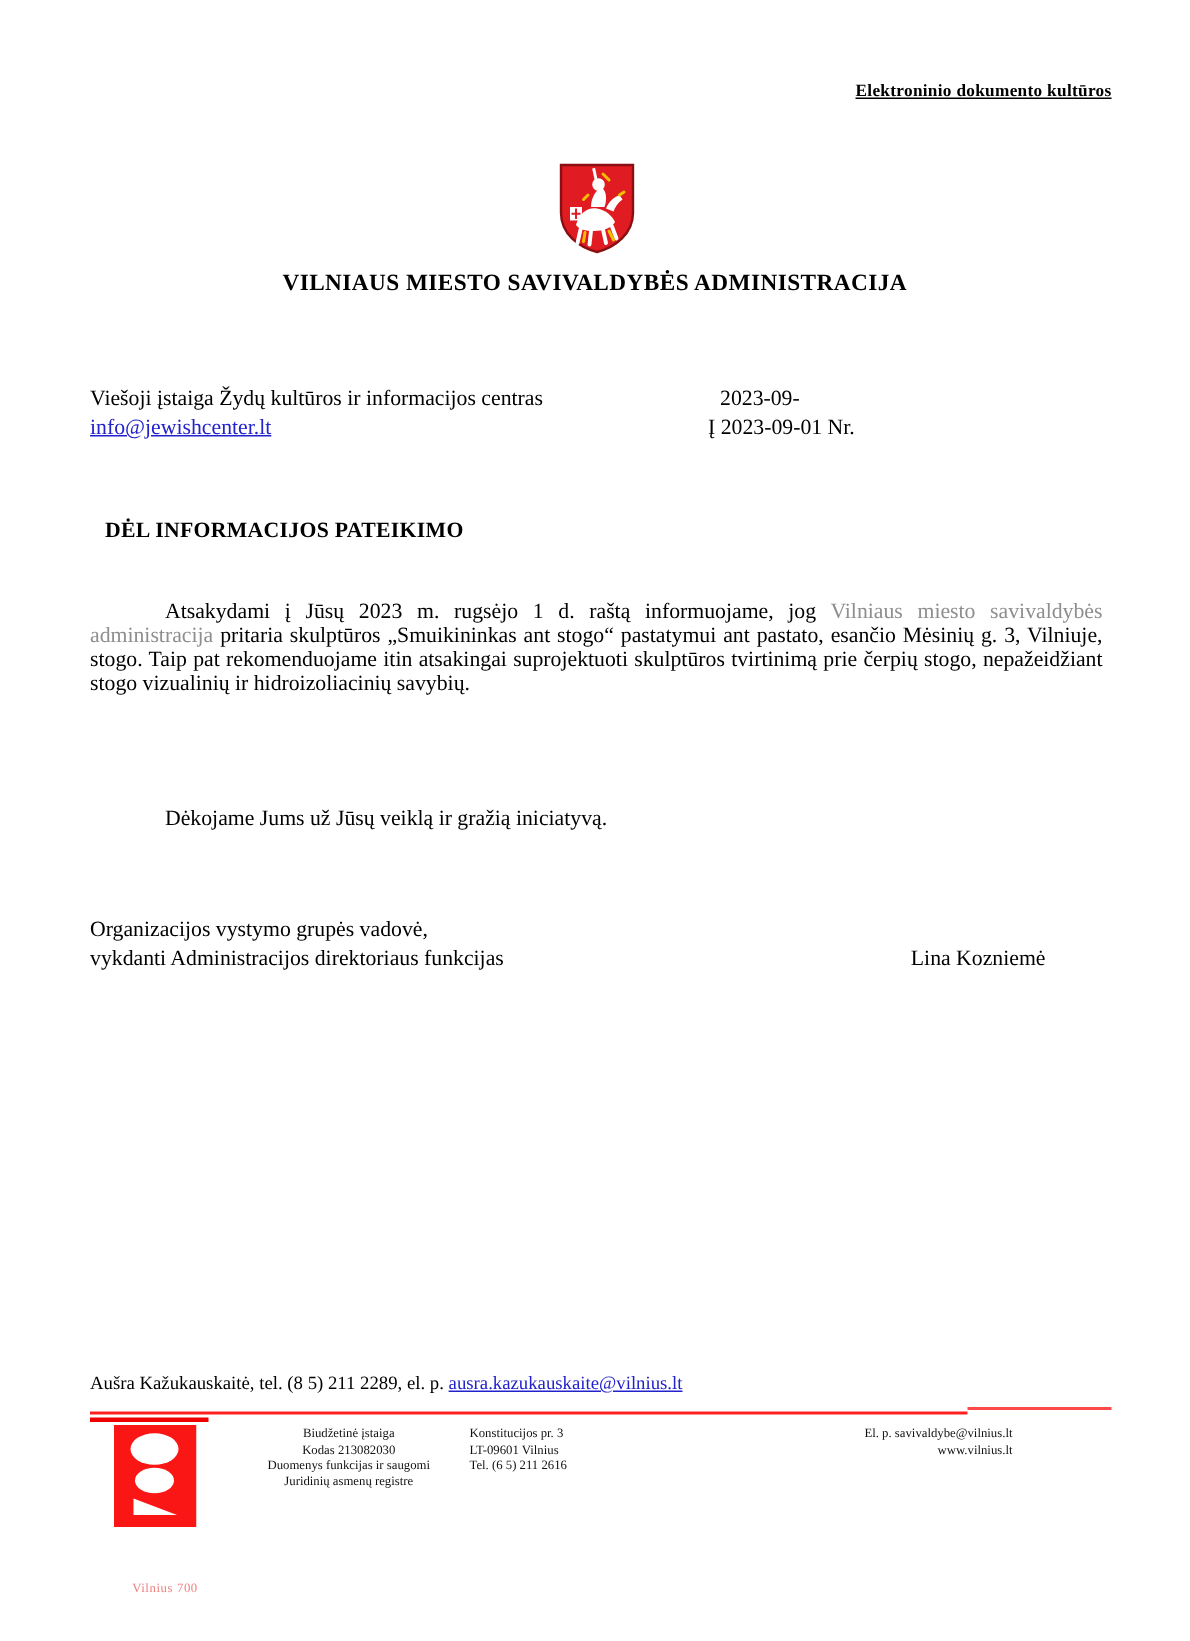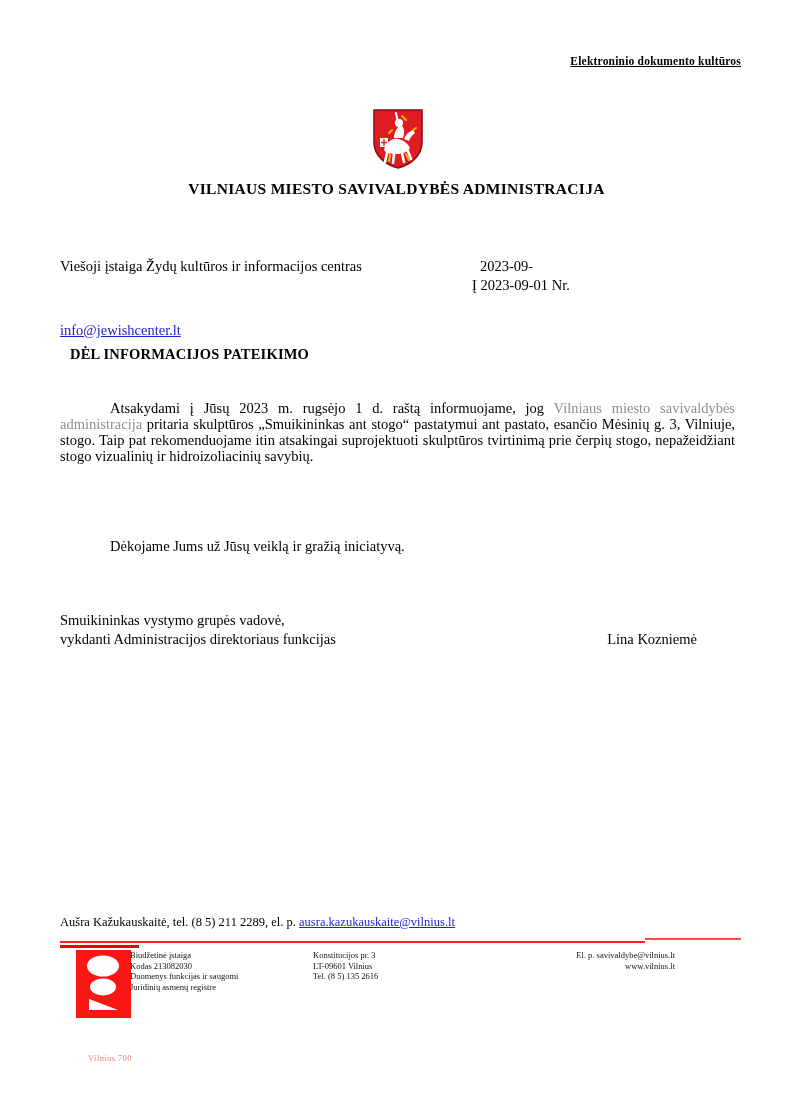--- a/index.html
+++ b/index.html
@@ -66,21 +66,20 @@
     position: relative;
     height: 19px;
     font-size: 14.5px;
   }
   .addr-left { position: absolute; left: 0; top: 0; }
   .addr-right { position: absolute; left: 420px; top: 0; }
   .addr-right.indent { left: 412px; }
   .maillink {
     color: #2222cc;
     text-decoration: underline;
-    margin-top: 45px;
   }
 
   
   .subject {
     position: absolute;
     left: 60px;
     top: 346px;
     font-size: 14.5px;
     font-weight: bold;
     letter-spacing: 0.2px;
@@ -181,21 +180,21 @@
     text-align: center;
     font-size: 8.5px;
     color: #f08080;
     letter-spacing: 0.4px;
     margin-top: 31px;
   }
   .col {
     position: absolute;
     top: 2px;
   }
-  .col-1 { left: 70px; width: 175px; }
+  .col-1 { left: 85px; width: 175px; text-align: center; }
   .col-2 { left: 253px; width: 175px; }
   .col-3 { left: 385px; width: 230px; text-align: right; }
   .col div { white-space: nowrap; }
 </style>
 </head>
 <body>
 
 <div class="page">
 
   <div class="e-note">Elektroninio dokumento kultūros</div>
@@ -242,21 +241,21 @@
   <div class="body-text">
     <p>
       <span>Atsakydami į Jūsų 2023 m. rugsėjo 1 d. raštą informuojame, jog </span><span class="grey">Vilniaus miesto savivaldybės administracija</span><span> pritaria skulptūros „Smuikininkas ant stogo“ pastatymui ant pastato, esančio Mėsinių g. 3, Vilniuje, stogo. Taip pat rekomenduojame itin atsakingai suprojektuoti skulptūros tvirtinimą prie čerpių stogo, nepažeidžiant stogo vizualinių ir hidroizoliacinių savybių.</span>
     </p>
   </div>
 
   <div class="thanks">Dėkojame Jums už Jūsų veiklą ir gražią iniciatyvą.</div>
 
   <div class="signature">
     <div class="sig-row">
-      <span>Smuikininkas vystymo grupės vadovė,</span>
+      <span>Organizacijos vystymo grupės vadovė,</span>
     </div>
     <div class="sig-row">
       <span>vykdanti Administracijos direktoriaus funkcijas</span>
       <span class="sig-name">Lina Kozniemė</span>
     </div>
   </div>
 
   <div class="contact">
     <span>Aušra Kažukauskaitė, tel. (8 5) 211 2289, el. p. </span><a class="maillink" href="#">ausra.kazukauskaite@vilnius.lt</a>
   </div>
@@ -282,21 +281,21 @@
     <div class="col col-1">
       <div>Biudžetinė įstaiga</div>
       <div>Kodas 213082030</div>
       <div>Duomenys funkcijas ir saugomi</div>
       <div>Juridinių asmenų registre</div>
     </div>
 
     <div class="col col-2">
       <div>Konstitucijos pr. 3</div>
       <div>LT-09601 Vilnius</div>
-      <div>Tel. (8 5)  135 2616</div>
+      <div>Tel. (6 5)  211 2616</div>
     </div>
 
     <div class="col col-3">
       <div>El. p. savivaldybe@vilnius.lt</div>
       <div>www.vilnius.lt</div>
     </div>
 
   </div>
 
 </div>

